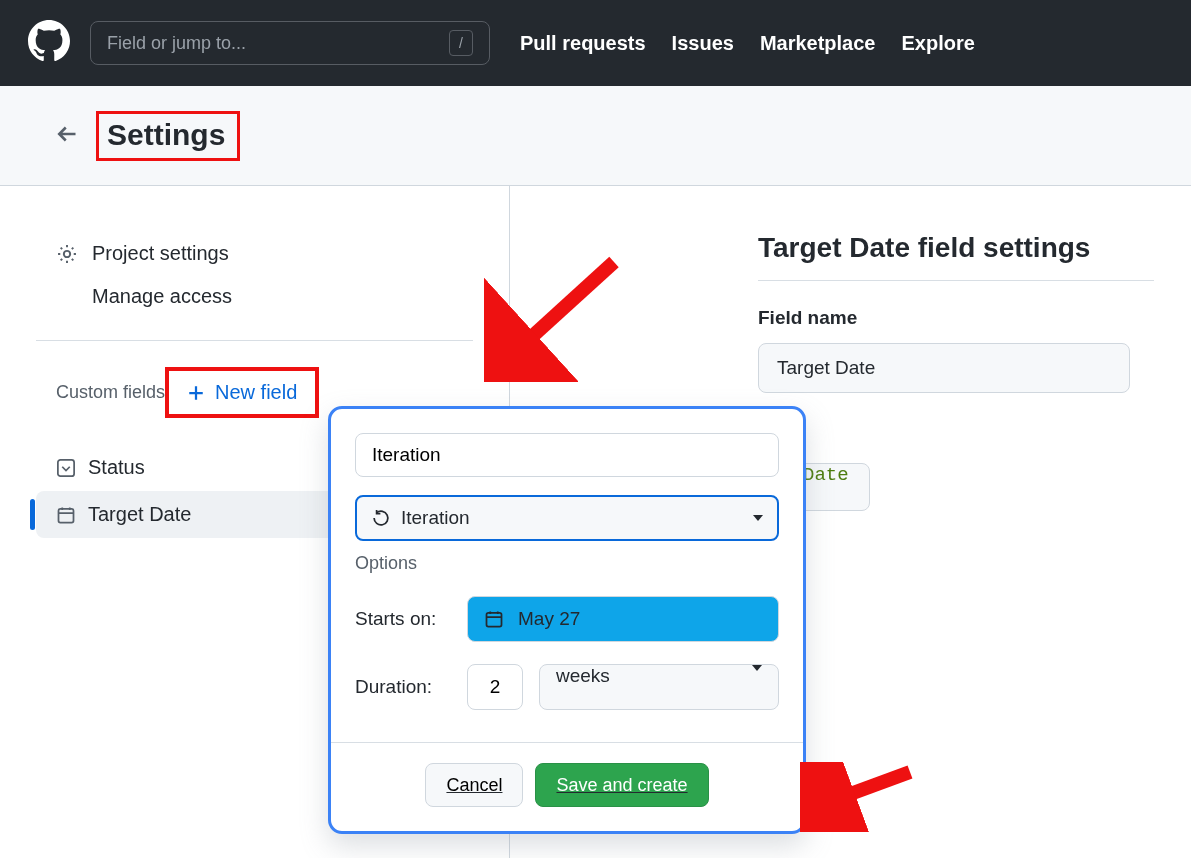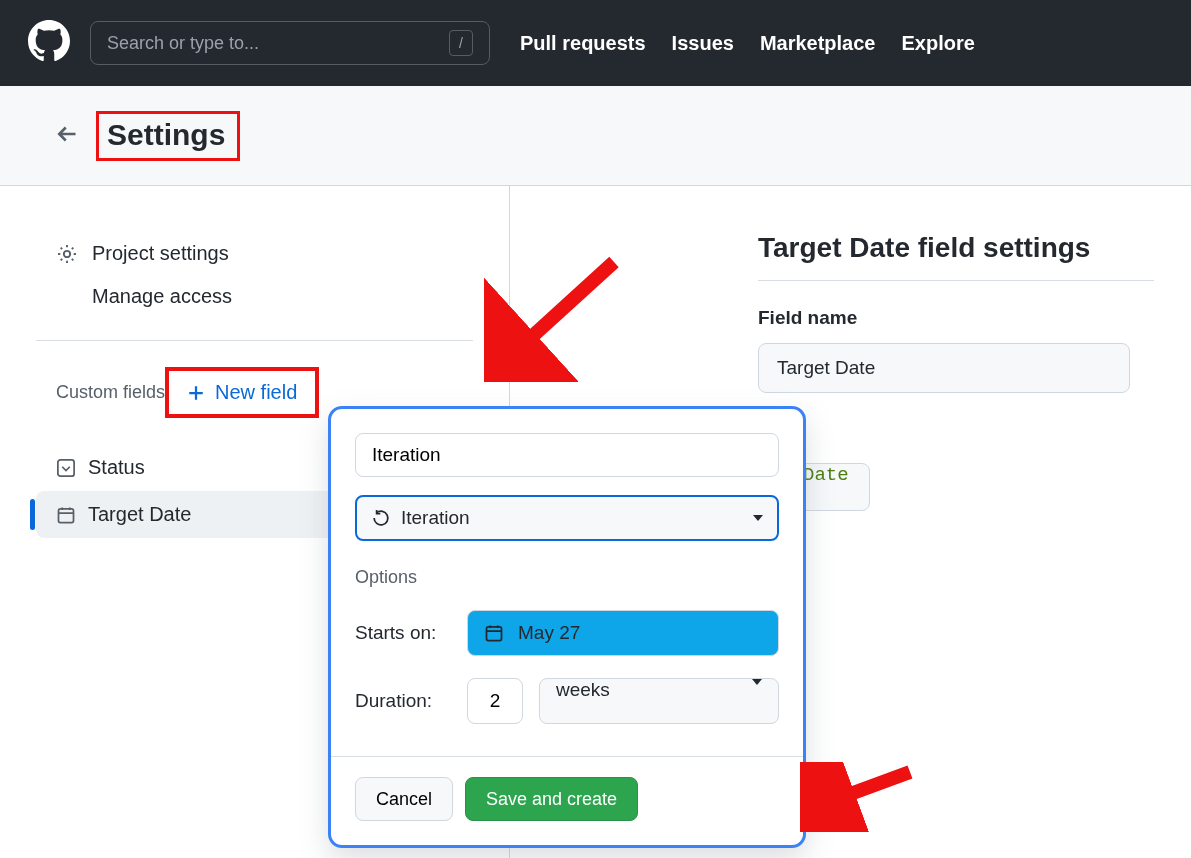--- a/index.html
+++ b/index.html
@@ -212,21 +212,21 @@
     cursor: pointer;
   }
   .pv-select-left { display: flex; align-items: center; gap: 10px; }
   .caret-down {
     width: 0; height: 0;
     border-left: 5px solid transparent;
     border-right: 5px solid transparent;
     border-top: 6px solid #24292f;
   }
   .pv-options-label {
-    margin-top: 26px;
+    margin-top: 12px;
     font-size: 18px;
     color: #57606a;
   }
   .pv-row {
     display: flex; align-items: center; gap: 16px;
     margin-top: 22px;
     font-size: 19px;
   }
   .pv-row-label { width: 96px; }
   .pv-date-btn {
@@ -254,22 +254,23 @@
     background: #f6f8fa;
     display: flex; align-items: flex-start; justify-content: space-between;
     padding: 0 16px;
     cursor: pointer;
   }
   .pv-divider {
     border-top: 1px solid #d8dee4;
     margin: 32px -24px 0 -24px;
   }
   .pv-actions {
-    display: flex; justify-content: flex-start; gap: 12px;
+    display: flex; justify-content: center; gap: 12px;
     padding-top: 20px;
+    text-decoration: underline;
   }
   .btn {
     height: 44px;
     border-radius: 8px;
     border: 1px solid #d0d7de;
     background: #f6f8fa;
     padding: 0 20px;
     font-size: 18px;
     cursor: pointer;
   }
@@ -297,21 +298,21 @@
       <path d="M8 0C3.58 0 0 3.58 0 8c0 3.54 2.29 6.53 5.47 7.59.4.07.55-.17.55-.38
       0-.19-.01-.82-.01-1.49-2.01.37-2.53-.49-2.69-.94-.09-.23-.48-.94-.82-1.13-.28-.15-.68-.52
       -.01-.53.63-.01 1.08.58 1.23.82.72 1.21 1.87.87 2.33.66.07-.52.28-.87.51-1.07-1.78-.2
       -3.64-.89-3.64-3.95 0-.87.31-1.59.82-2.15-.08-.2-.36-1.02.08-2.12 0 0 .67-.21 2.2.82a7.6
       7.6 0 0 1 2-.27c.68 0 1.36.09 2 .27 1.53-1.04 2.2-.82 2.2-.82.44 1.1.16 1.92.08 2.12.51.56.82
       1.27.82 2.15 0 3.07-1.87 3.75-3.65 3.95.29.25.54.73.54 1.48 0 1.07-.01 1.93-.01 2.2 0
       .21.15.46.55.38A8.013 8.013 0 0 0 16 8c0-4.42-3.58-8-8-8z"></path>
     </svg>
   </span>
   <div class="search-wrap">
-    <span>Search or type to...</span>
+    <span>Field or jump to...</span>
     <span class="slash-key">/</span>
   </div>
   <div class="navlinks">
     <span>Pull requests</span>
     <span>Issues</span>
     <span>Marketplace</span>
     <span>Explore</span>
   </div>
 </div>
 

